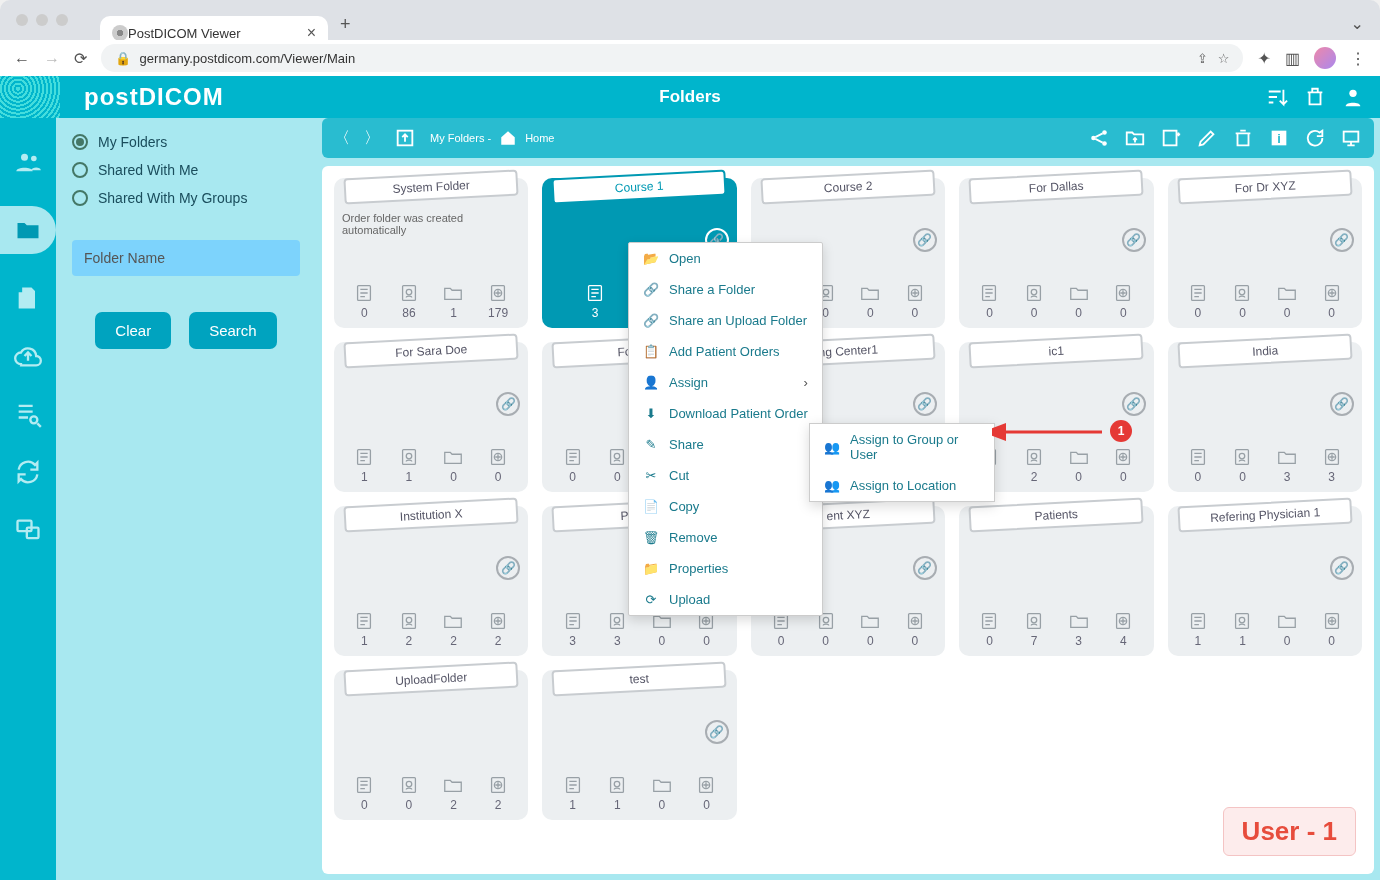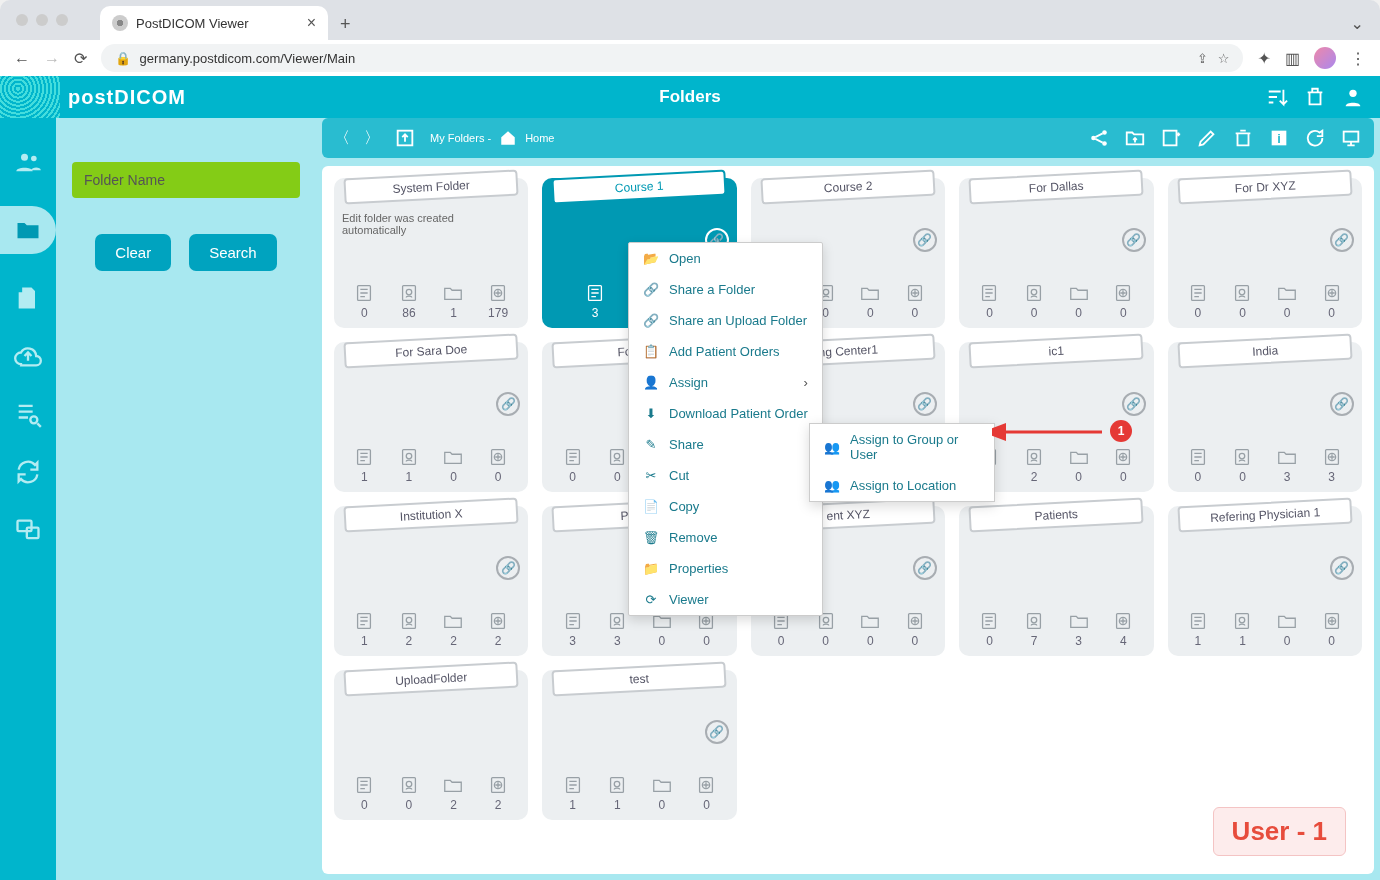--- a/index.html
+++ b/index.html
@@ -1,50 +1,50 @@
 <!DOCTYPE html>
 <html><head>
 <meta charset="utf-8">
 <style>
 *{box-sizing:border-box;margin:0;padding:0;font-family:Arial,Helvetica,sans-serif}
 body{background:#f0f0f0;width:1380px;height:880px;overflow:hidden}
 
 .browser-chrome{background:#dee1e6;border-radius:10px 10px 0 0;height:76px;position:relative}
 .window-dots{position:absolute;top:14px;left:16px;display:flex;gap:8px}
 .dot{width:12px;height:12px;border-radius:50%;background:#ccc}
-.tab{position:absolute;top:6px;left:100px;background:#fff;height:34px;width:228px;border-radius:10px 10px 0 0;display:flex;align-items:center;padding:0 12px;gap:8px;font-size:13px;color:#333}
+.tab{position:absolute;top:16px;left:100px;background:#fff;height:34px;width:228px;border-radius:10px 10px 0 0;display:flex;align-items:center;padding:0 12px;font-size:13px;color:#333}
 .tab-favicon{width:16px;height:16px;background:radial-gradient(circle,#888 30%,#ccc 31%);border-radius:50%}
 .tab-close{margin-left:auto;font-size:16px;color:#555}
 .new-tab{position:absolute;top:14px;left:340px;font-size:18px;color:#555}
 .chevron-tabs{position:absolute;top:14px;right:16px;color:#555}
 .toolbar{position:absolute;top:40px;left:0;right:0;height:36px;background:#fff;display:flex;align-items:center;padding:0 14px;gap:14px;color:#555}
 .url-bar{flex:1;background:#f1f3f4;border-radius:20px;height:28px;display:flex;align-items:center;padding:0 14px;font-size:13px;color:#333;gap:8px}
 .url-right{margin-left:auto;display:flex;gap:10px;align-items:center;color:#666}
 .avatar{width:22px;height:22px;border-radius:50%;background:linear-gradient(135deg,#e8a,#a8e)}
 
 .app-header{background:#00b5cc;height:42px;display:flex;align-items:center;color:#fff;position:relative}
 .logo-area{width:60px;height:42px;background:repeating-radial-gradient(circle at 30% 30%,#4dd 0 2px,#00b5cc 2px 4px)}
-.brand{font-size:20px;font-weight:600;letter-spacing:1px;margin-left:8px}
+.brand{font-size:24px;font-weight:600;letter-spacing:1px;margin-left:24px}
 .header-title{position:absolute;left:50%;transform:translateX(-50%);font-size:17px;font-weight:600}
 .header-icons{margin-left:auto;display:flex;gap:16px;padding-right:16px}
 .hicon{width:22px;height:22px;fill:#fff}
 
 .main{display:flex;height:762px}
 .left-rail{width:56px;background:#00b5cc;display:flex;flex-direction:column;align-items:center;padding-top:30px;gap:30px}
 .rail-icon{width:28px;height:28px;fill:#b3ecf2;cursor:pointer}
 .rail-tab-active{width:56px;height:48px;background:#a8e8f0;border-radius:0 28px 28px 0;display:flex;align-items:center;justify-content:center;margin-left:0}
 .rail-tab-active svg{fill:#0099b3}
 .sidebar{width:260px;background:#a8e8f0;padding:16px;display:flex;flex-direction:column;gap:10px}
 .filter-list{display:flex;flex-direction:column;gap:12px;margin-bottom:12px}
 .filter-item{display:flex;align-items:center;gap:10px;color:#1a4d5c;font-size:14px}
 .radio{width:16px;height:16px;border:2px solid #476;border-radius:50%;display:inline-flex;align-items:center;justify-content:center}
 .radio.checked::after{content:'';width:8px;height:8px;background:#476;border-radius:50%;display:block}
 .search-box{display:flex;align-items:center;background:#fff;border-radius:18px;height:34px;padding:0 12px}
 .search-box input{border:none;outline:none;flex:1;font-size:14px;color:#666}
-.field-group{background:#84cc16;border-radius:4px;margin-top:28px}
+.field-group{background:#7dd3fc;border-radius:4px;margin-top:12px}
 .field{padding:10px 12px;font-size:14px;color:#555;border-bottom:1px solid #e0e0e0}
 .field:last-child{border:none}
 .btn-row{display:flex;justify-content:center;gap:18px;margin-top:26px}
 .btn{background:#00a3bf;color:#fff;border:none;padding:10px 20px;border-radius:7px;font-size:15px;cursor:pointer}
 
 .content{flex:1;background:#a8e8f0;padding:0 6px 6px 6px;display:flex;flex-direction:column}
 .content-toolbar{background:#29bcd0;height:40px;border-radius:6px;display:flex;align-items:center;padding:0 12px;gap:14px;color:#fff;margin-bottom:8px}
 .crumb{display:flex;align-items:center;gap:8px;font-size:11px}
 .ct-right{margin-left:auto;display:flex;gap:14px}
 .tb-icon{width:22px;height:22px;fill:#fff}
@@ -62,21 +62,21 @@
 .stat svg{width:22px;height:22px;fill:none;stroke:#98a0a6;stroke-width:1.4}
 .folder-card.selected .stat svg{stroke:#fff}
 
 .context-menu{position:absolute;background:#fff;border:1px solid #ccc;box-shadow:0 4px 12px rgba(0,0,0,.15);border-radius:2px;z-index:100;min-width:180px}
 .menu-item{display:flex;align-items:center;gap:10px;padding:8px 14px;font-size:13px;color:#0a6;color:#1a7a8c;cursor:pointer;position:relative}
 .menu-item .chev{margin-left:auto;color:#555}
 .submenu{position:absolute;left:180px;top:182px;background:#fff;border:1px solid #ccc;box-shadow:0 4px 12px rgba(0,0,0,.15);width:186px;z-index:101}
 
 .arrow{position:absolute;z-index:200}
 .badge-ann{position:absolute;width:22px;height:22px;background:#e53935;color:#fff;border-radius:50%;display:flex;align-items:center;justify-content:center;font-size:12px;font-weight:700;z-index:201}
-.user-label{position:absolute;bottom:18px;right:28px;background:#fdecec;color:#e74c3c;font-size:26px;font-weight:700;padding:8px 18px;border-radius:6px;border:1px solid #f4c4c4;z-index:50}
+.user-label{position:absolute;bottom:18px;right:18px;background:#fdecec;color:#e74c3c;font-size:26px;font-weight:700;padding:8px 18px;border-radius:6px;border:1px solid #f4c4c4;z-index:50}
 </style>
 </head>
 <body>
 
 <div class="browser-chrome">
   <div class="window-dots">
     <div class="dot"></div>
     <div class="dot"></div>
     <div class="dot"></div>
   </div>
@@ -152,20 +152,34 @@
     <svg class="rail-icon" viewBox="0 0 24 24">
         <path d="M4 10a8 8 0 0114-4l2-2v6h-6M20 14a8 8 0 01-14 4l-2 2v-6h6" fill="none" stroke="#b3ecf2" stroke-width="2"></path>
       </svg>
     <svg class="rail-icon" viewBox="0 0 24 24">
         <rect x="3" y="4" width="12" height="9" rx="1" fill="none" stroke="#b3ecf2" stroke-width="2"></rect>
         <rect x="11" y="10" width="10" height="9" rx="1" fill="none" stroke="#b3ecf2" stroke-width="2"></rect>
       </svg>
   </div>
 
   <div class="sidebar">
+    <div class="filter-list">
+      <div class="filter-item">
+          <span class="radio checked"></span>
+          <span>My Folders</span>
+        </div>
+      <div class="filter-item">
+          <span class="radio"></span>
+          <span>Shared With Me</span>
+        </div>
+      <div class="filter-item">
+          <span class="radio"></span>
+          <span>Shared With My Groups</span>
+        </div>
+    </div>
     <div class="field-group">
       <div class="field">Folder Name</div>
     </div>
     <div class="btn-row">
       <button class="btn">Clear</button>
       <button class="btn">Search</button>
     </div>
   </div>
 
   <div class="content">
@@ -215,21 +229,21 @@
             <rect x="4" y="5" width="16" height="11" fill="none" stroke="#fff" stroke-width="2"></rect>
             <path d="M12 16v4m-4 0h8" stroke="#fff" stroke-width="2"></path>
           </svg>
       </div>
     </div>
 
     <div class="folder-grid" id="grid">
 
       <div class="folder-card">
           <div class="folder-tab-label">System Folder</div>
-          <div class="folder-desc">Edit folder was created automatically</div>
+          <div class="folder-desc">Order folder was created automatically</div>
           <div class="folder-stats">
             <div class="stat">
               <svg viewBox="0 0 24 24">
                 <rect x="5" y="4" width="14" height="16" rx="1"></rect>
                 <path d="M8 8h8M8 12h8M8 16h5"></path>
               </svg>
               <span>0</span>
             </div>
             <div class="stat">
               <svg viewBox="0 0 24 24">
@@ -838,21 +852,21 @@
           <div class="menu-item">
             <span style="width:16px;text-align:center">🗑</span>
             <span>Remove</span>
           </div>
           <div class="menu-item">
             <span style="width:16px;text-align:center">📁</span>
             <span>Properties</span>
           </div>
           <div class="menu-item">
             <span style="width:16px;text-align:center">⟳</span>
-            <span>Viewer</span>
+            <span>Upload</span>
           </div>
         </div>
 
       <div class="submenu" id="submenu" style="top:257px;left:487px">
       <div class="menu-item">
             <span style="width:16px;text-align:center">👥</span>
             <span>Assign to Group or User</span>
           </div>
           <div class="menu-item">
             <span style="width:16px;text-align:center">👥</span>

